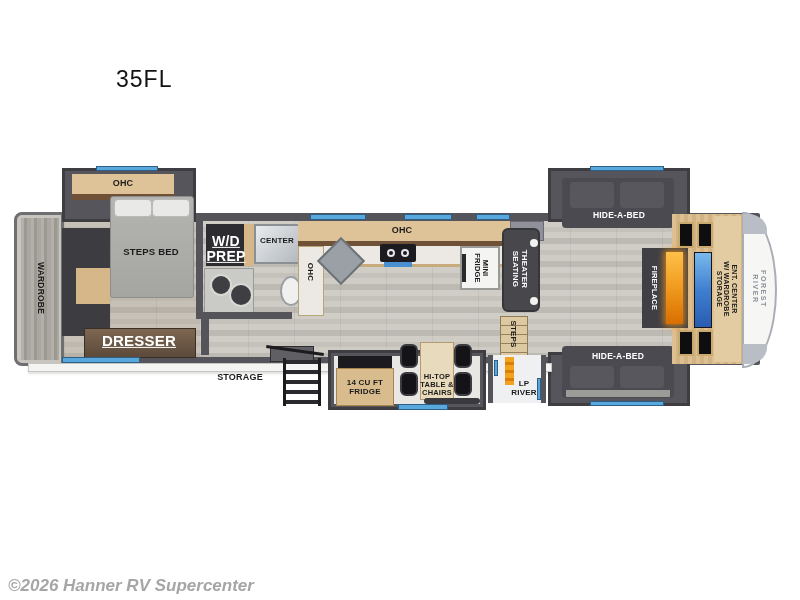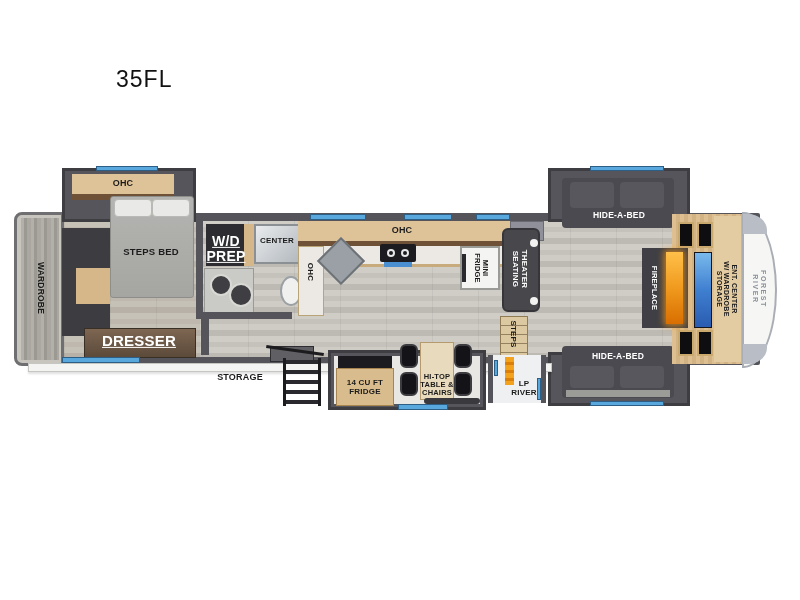--- a/index.html
+++ b/index.html
@@ -166,14 +166,15 @@
   <div class="abs" style="left:424px;top:398px;width:56px;height:6px;background:#3a3a3e;border-radius:3px;"></div>
   <div class="abs win" style="left:398px;top:404px;width:50px;height:6px;"></div>
 
   <div class="abs" style="left:488px;top:355px;width:58px;height:48px;background:#eef0f1;border-left:5px solid #54545a;border-right:5px solid #54545a;box-sizing:border-box;"></div>
   <div class="abs" style="left:505px;top:357px;width:9px;height:28px;background:repeating-linear-gradient(180deg,#f2a21c 0 5px,#d97f0a 5px 8px);"></div>
   <div class="lbl" style="left:524px;top:389px;font-size:8px;">LP
 RIVER</div>
   <div class="abs win" style="left:494px;top:360px;width:4px;height:16px;"></div>
   <div class="abs win" style="left:537px;top:378px;width:4px;height:22px;"></div>
 
+  <div class="watermark" style="left:8px;top:576px;">©2026 Hanner RV Supercenter</div>
 
 </div>
 
 </body></html>

